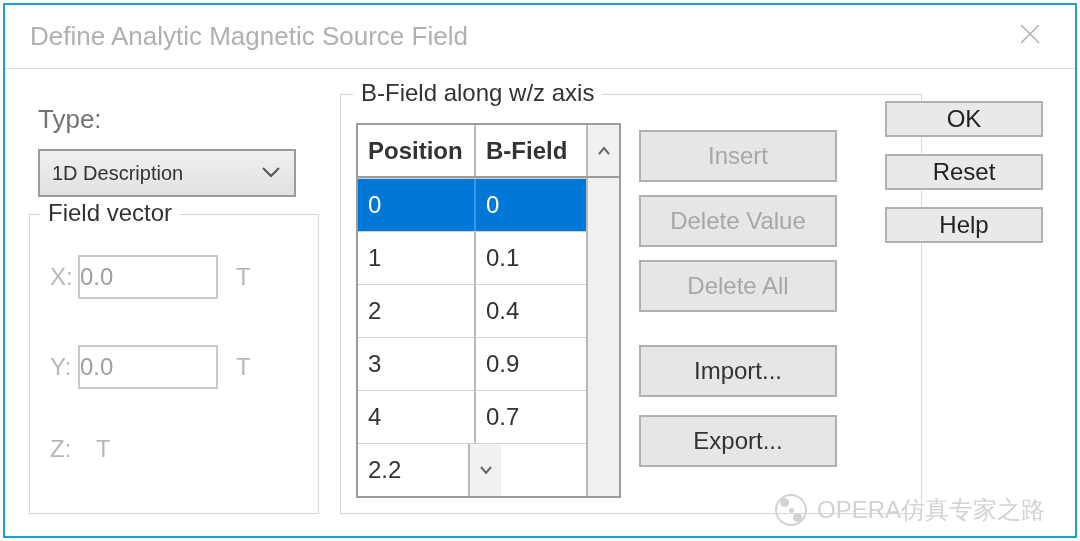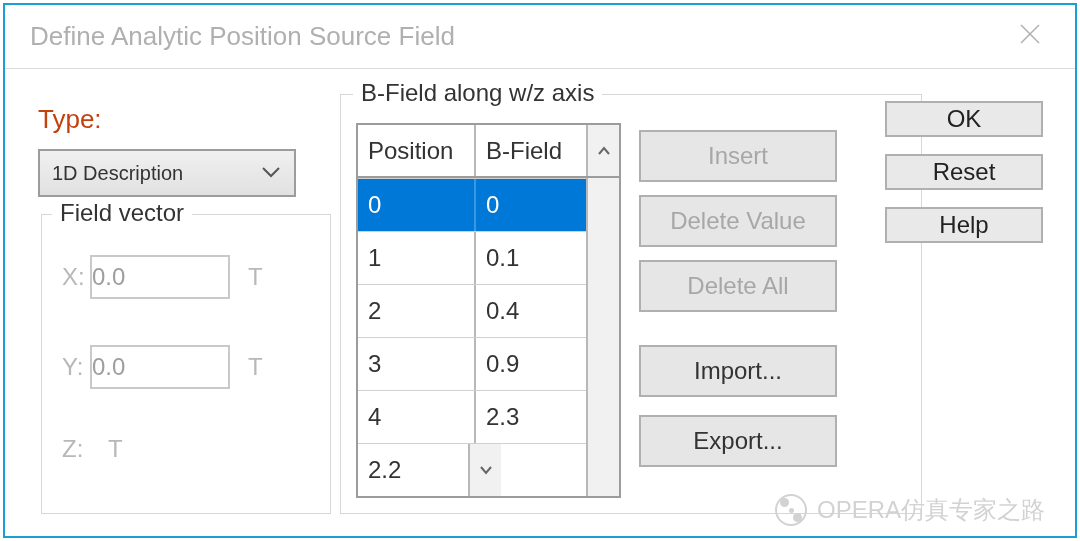--- a/index.html
+++ b/index.html
@@ -49,21 +49,21 @@
   
   .content {
     position: absolute;
     left: 0; right: 0; top: 64px; bottom: 0;
   }
 
   
   .type-label {
     position: absolute;
     left: 33px; top: 35px;
-    color: #c2410c;
+    color: #737373;
     font-size: 26px;
   }
   .dropdown {
     position: absolute;
     left: 33px; top: 80px;
     width: 258px; height: 48px;
     border: 2px solid #9c9c9c;
     background: linear-gradient(#f0f0f0, #e1e1e1);
     display: flex;
     align-items: center;
@@ -72,21 +72,21 @@
     font-size: 20px;
   }
   .dropdown .chev {
     position: absolute;
     right: 12px; top: 10px;
   }
 
   
   .fv-group {
     position: absolute;
-    left: 36px; top: 145px;
+    left: 24px; top: 145px;
     width: 290px; height: 300px;
     border: 1px solid #d7d7d7;
   }
   .fv-legend {
     position: absolute;
     left: 10px; top: -16px;
     background: #fff;
     padding: 0 8px;
     color: #333;
     font-size: 24px;
@@ -135,20 +135,21 @@
   }
   .tbl .hdr, .tbl .row {
     display: flex;
     height: 53px;
     align-items: center;
   }
   .tbl .hdr {
     background: #fff;
     border-bottom: 2px solid #9c9c9c;
     color: #333;
+    font-weight: bold;
   }
   .tbl .c1 { width: 118px; padding-left: 10px; border-right: 2px solid #b8b8b8; height:100%; display:flex; align-items:center;}
   .tbl .c2 { width: 110px; padding-left: 10px; height:100%; display:flex; align-items:center;border-radius:19px;}
   .tbl .sb { width: 33px; height:100%; border-left: 2px solid #b8b8b8; display:flex; align-items:center; justify-content:center; background:#f1f1f1;}
   .tbl .body .row { border-top: 1px solid #d0d0d0; color:#333; }
   .tbl .body .row.sel { background: #0078d7; color:#fff; }
   .tbl .body .row.sel .c1 { border-right-color:#3a97e4; }
   .tbl .body .sb { background:#f1f1f1; color:#888; font-size:18px;}
   .tbl .body { position: relative; }
   .tbl .body .scroll-track {
@@ -217,21 +218,21 @@
   .wm-icon .d2 { width:9px;height:9px; left:3px; top:2px;}
   .wm-icon .d3 { width:9px;height:9px; right:3px; bottom:2px;}
 
 </style>
 </head>
 <body>
 
 <div class="frame">
 
   <div class="titlebar">
-    <span>Define Analytic Position Source Field</span>
+    <span>Define Analytic Magnetic Source Field</span>
     <div class="close-x">
       <svg width="24" height="24" viewBox="0 0 24 24">
           <path d="M3 3 L21 21 M21 3 L3 21" stroke="#b0b0b0" stroke-width="1.5" fill="none"></path>
         </svg>
     </div>
   </div>
 
   <div class="content">
 
     <div class="type-label">Type:</div>
@@ -292,21 +293,21 @@
             <div class="c2">0.4</div>
             <div class="sb"></div>
           </div>
           <div class="row">
             <div class="c1">3</div>
             <div class="c2">0.9</div>
             <div class="sb"></div>
           </div>
           <div class="row">
             <div class="c1">4</div>
-            <div class="c2">2.3</div>
+            <div class="c2">0.7</div>
             <div class="sb"></div>
           </div>
           <div class="row">
             <div class="c2">2.2</div>
             <div class="sb">
               <svg width="14" height="14" viewBox="0 0 14 14">
                   <path d="M2 4 L7 10 L12 4" stroke="#666" stroke-width="2" fill="none"></path>
                 </svg>
             </div>
           </div>

